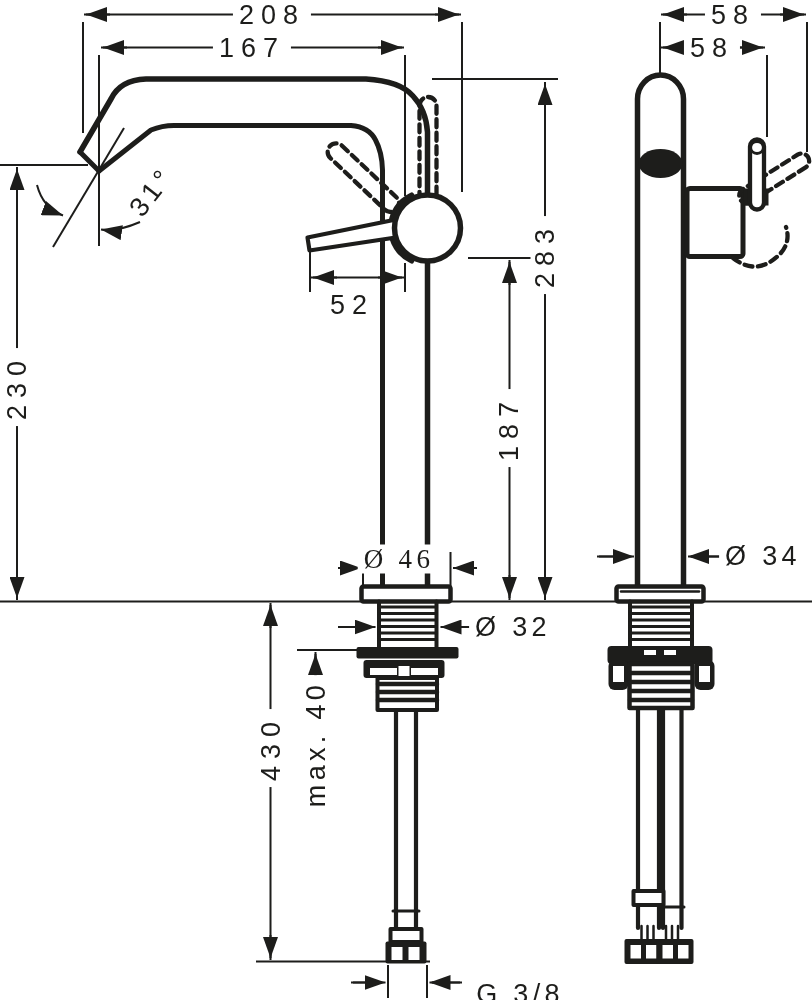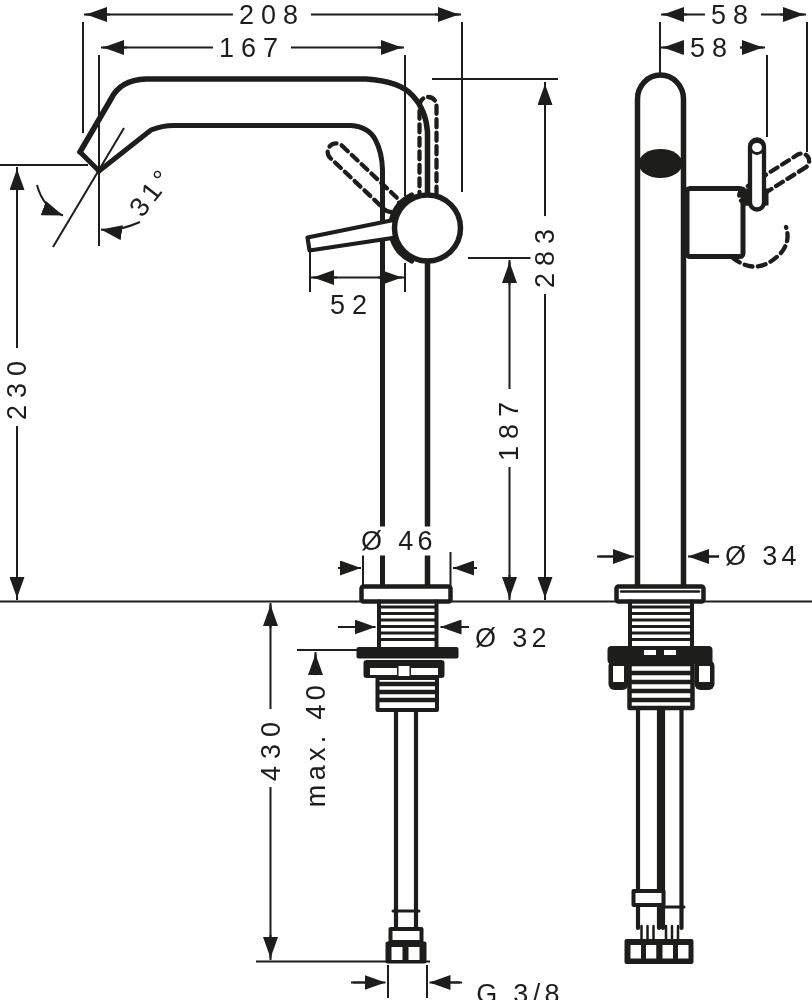--- a/index.html
+++ b/index.html
@@ -177,20 +177,20 @@
 
 <div class="dim-label" style="left:272px;top:15px;">208</div>
 <div class="dim-label" style="left:252px;top:48px;text-align:center;">167</div>
 <div class="dim-label" style="left:733px;top:15px;">58</div>
 <div class="dim-label" style="left:712px;top:48px;text-align:center;">58</div>
 <div class="dim-label rot90" style="left:17px;top:387px;">230</div>
 <div class="dim-label rot90" style="left:545px;top:255px;">283</div>
 <div class="dim-label rot90" style="left:509px;top:428px;">187</div>
 <div class="dim-label" style="left:352px;top:277px;margin-top:28px;">52</div>
 <div class="dim-label rot-angle small-sp" style="left:152px;top:192px;">31°</div>
-<div class="dim-label small-sp" style="left:399px;top:541px;">Ø 46</div>
-<div class="dim-label small-sp" style="left:513px;top:627px;margin-top:11px;">Ø 32</div>
+<div class="dim-label small-sp" style="left:399px;top:559px;font-family:Liberation Serif, serif;">Ø 46</div>
+<div class="dim-label small-sp" style="left:513px;top:627px;">Ø 32</div>
 <div class="dim-label small-sp" style="left:763px;top:556px;">Ø 34</div>
 <div class="dim-label rot90" style="left:271px;top:748px;">430</div>
 <div class="dim-label rot90 small-sp" style="left:316px;top:744px;">max. 40</div>
 <div class="dim-label small-sp" style="left:520px;top:994px;">G 3/8</div>
 
 </div>
 
 </body></html>

